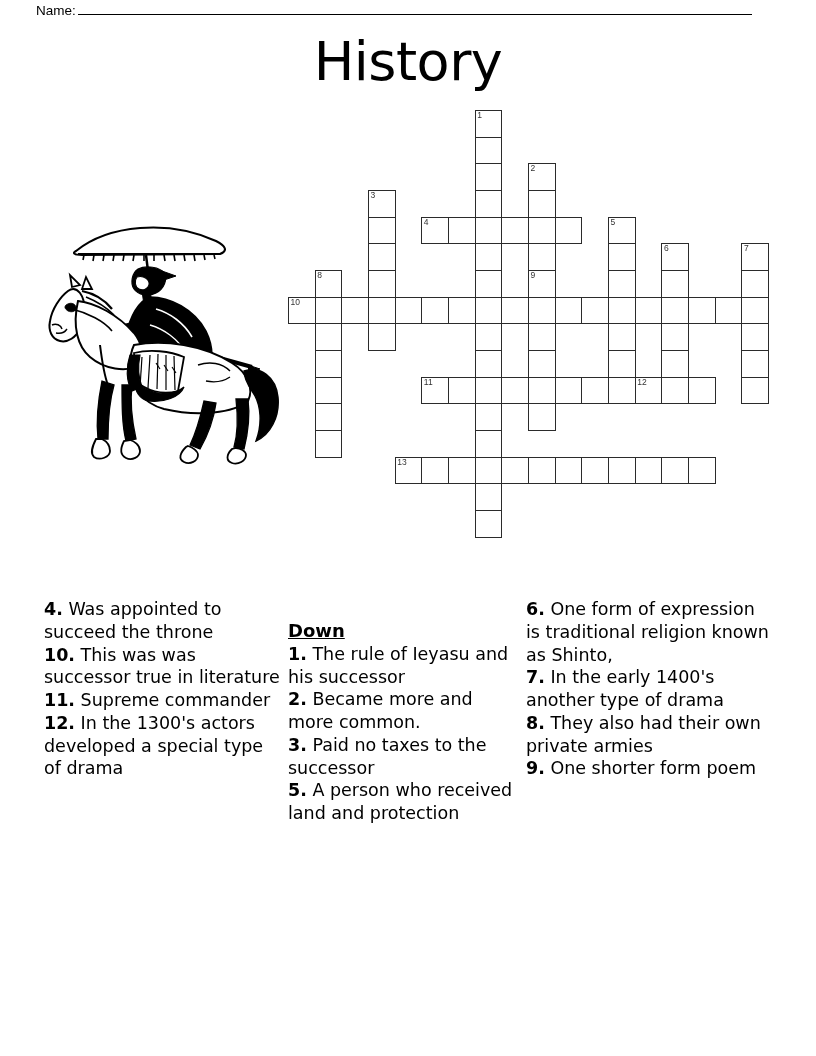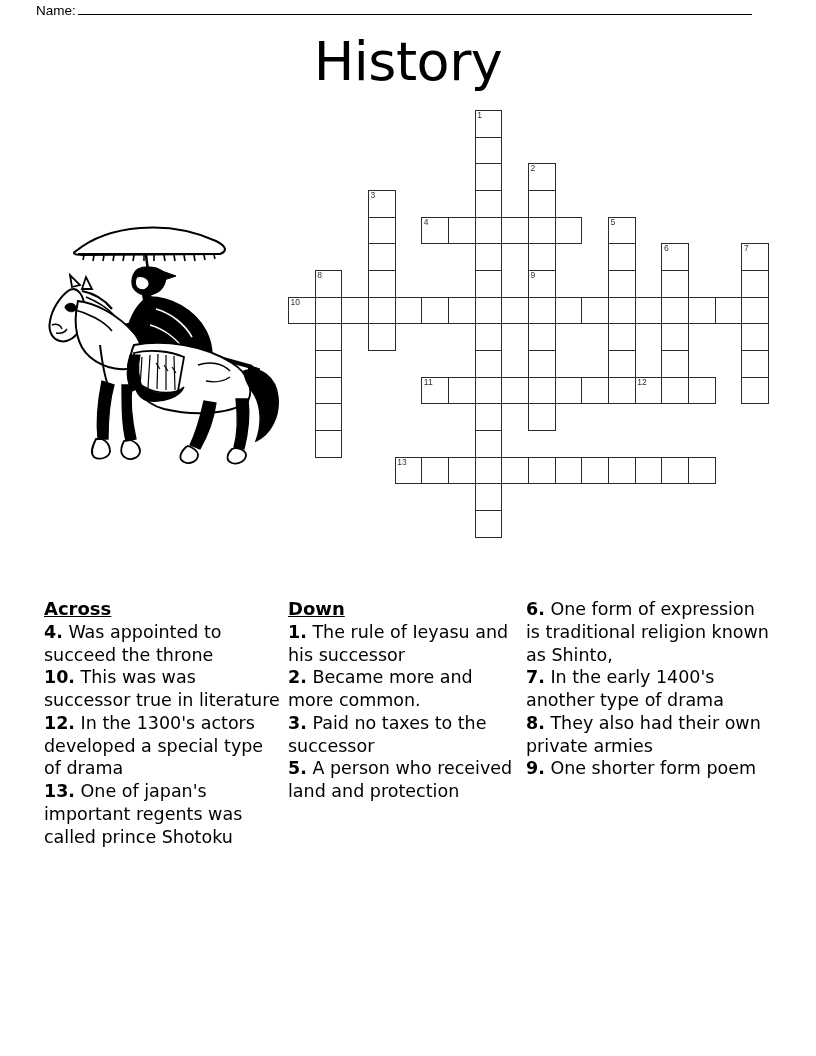--- a/index.html
+++ b/index.html
@@ -90,21 +90,21 @@
     position: absolute;
     left: 44px;
     top: 598px;
     width: 740px;
     display: flex;
     gap: 0px;
     align-items: flex-start;
   }
   .clue-col { width: 246px; padding-right: 8px; box-sizing: border-box; }
   .clue-col.col-1 { width: 244px; }
-  .clue-col.col-2 { width: 238px; }
+  .clue-col.col-2 { width: 238px; margin-top: 22px; }
   .clue-col.col-3 { width: 252px; }
   .clue-heading {
     font-size: 18px;
     font-weight: bold;
     text-decoration: underline;
     margin: 0 0 1px 0;
     line-height: 1.22;
     font-family: "DejaVu Sans", sans-serif;
   }
   .clue {
@@ -344,26 +344,25 @@
     <div class="cell" style="left: 266.7px; top: 346.71px;"></div>
     <div class="cell" style="left: 293.37px; top: 346.71px;"></div>
     <div class="cell" style="left: 320.04px; top: 346.71px;"></div>
     <div class="cell" style="left: 346.71px; top: 346.71px;"></div>
     <div class="cell" style="left: 373.38px; top: 346.71px;"></div>
     <div class="cell" style="left: 400.05px; top: 346.71px;"></div>
   </div>
 
 <div class="clues">
   <div class="clue-col col-1">
-    <div class="clue-heading">Across</div>
     <div>
         <p class="clue"><span class="cnum">4.</span><span> Was appointed to succeed the throne</span></p>
         <p class="clue"><span class="cnum">10.</span><span> This was was successor true in literature</span></p>
+        <p class="clue"><span class="cnum">11.</span><span> Supreme commander</span></p>
         <p class="clue"><span class="cnum">12.</span><span> In the 1300's actors developed a special type of drama</span></p>
-        <p class="clue"><span class="cnum">13.</span><span> One of japan's important regents was called prince Shotoku</span></p>
       </div>
   </div>
   <div class="clue-col col-2">
     <div class="clue-heading">Down</div>
     <div>
         <p class="clue"><span class="cnum">1.</span><span> The rule of Ieyasu and his successor</span></p>
         <p class="clue"><span class="cnum">2.</span><span> Became more and more common.</span></p>
         <p class="clue"><span class="cnum">3.</span><span> Paid no taxes to the successor</span></p>
         <p class="clue"><span class="cnum">5.</span><span> A person who received land and protection</span></p>
       </div>

